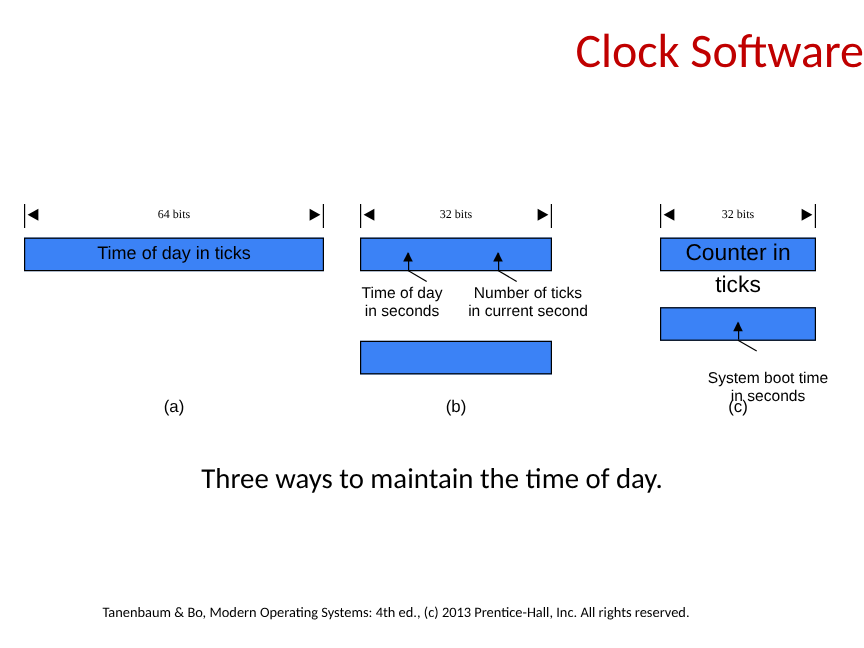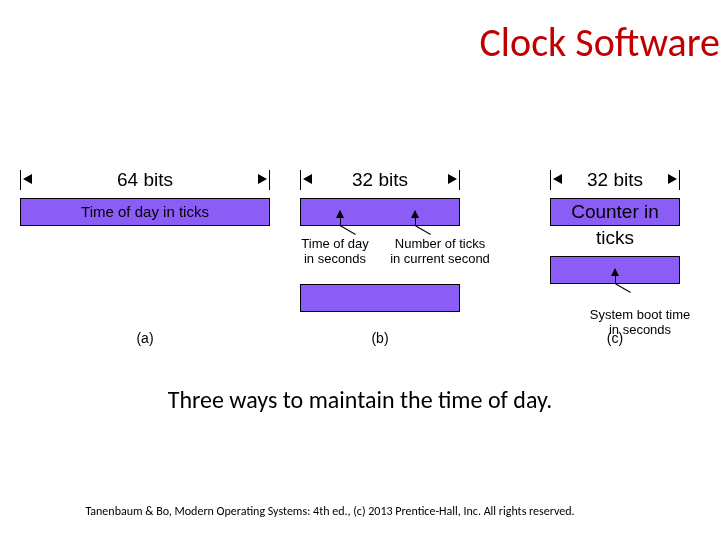--- a/index.html
+++ b/index.html
@@ -39,22 +39,22 @@
     top: 0;
   }
   .grp-a { left: 0;   width: 250px; }
   .grp-b { left: 280px; width: 160px; }
   .grp-c { left: 530px; width: 130px; }
 
   
   .brace {
     position: relative;
     height: 22px;
-    font-family: Liberation Sans, sans-serif;
-    font-size: 19px;
+    font-family: Liberation Serif, serif;
+    font-size: 10px;
     color: #000;
   }
   .brace .tick-l, .brace .tick-r {
     position: absolute;
     top: 0;
     width: 1px;
     height: 20px;
     background: #000;
   }
   .brace .tick-l { left: 0; }
@@ -76,21 +76,21 @@
     line-height: 20px;
   }
 
   .box {
     border: 1px solid #000;
     height: 26px;
     line-height: 26px;
     text-align: center;
     font-family: Arial, sans-serif;
     font-size: 15px;
-    background: #8b5cf6;
+    background: #3b82f6;
     margin-top: 6px;
   }
   .box-sm { font-size: 19px; }
 
   .arrow-up {
     position: absolute;
     width: 1px;
     background: #000;
   }
   .arrow-up::before {

